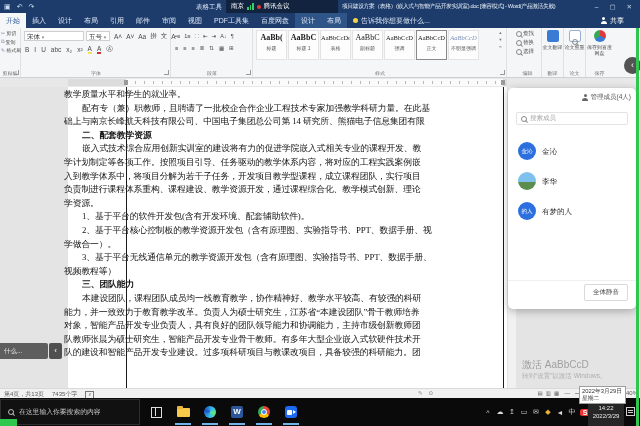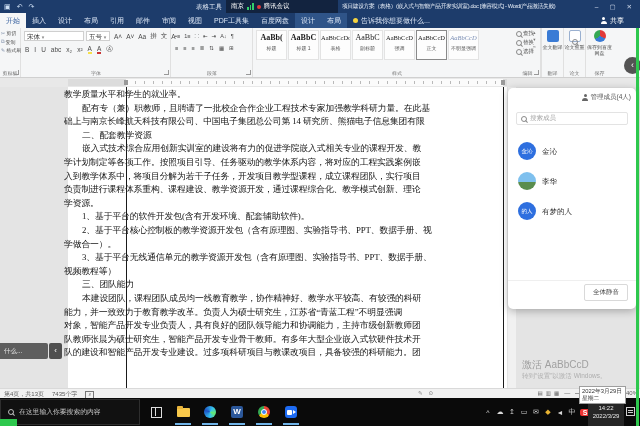--- a/index.html
+++ b/index.html
@@ -35,21 +35,21 @@
   .launcher{position:absolute;right:1px;bottom:2px;width:4px;height:4px;border-right:1px solid #999;border-bottom:1px solid #999;}
   .g-clip{left:0;width:21px;}
   .clipitem{display:flex;align-items:center;gap:1px;font-size:5px;color:#555;padding:2px 1px 0 1px;white-space:nowrap;}
   .clipitem .ic{font-size:5px;color:#7a8aa5;}
   .g-font{left:22px;width:149px;}
   .combo{position:absolute;height:10px;border:1px solid #cfcfcf;background:#fff;font-size:6.5px;line-height:9px;padding:0 2px;box-sizing:border-box;white-space:nowrap;color:#333;}
   .combo .dd{color:#888;font-size:5px;}
   .iconrow{position:absolute;display:flex;gap:4px;font-size:6.5px;color:#4a4a4a;align-items:center;}
   .iconrow .hl{border-bottom:2px solid #f7e14a;} .iconrow .fc{border-bottom:2px solid #c33;}
   .g-para{left:172px;width:81px;}
-  .g-styles{left:254px;width:287px;}
+  .g-styles{left:254px;width:253px;}
   .stylegal{position:absolute;left:2px;top:2px;display:flex;gap:1px;}
   .styleitem{width:31px;height:30px;background:#fdfdfd;border:1px solid #e3e3e3;box-sizing:border-box;text-align:center;overflow:hidden;}
   .styleitem .prev{font-family:"Liberation Serif","DejaVu Serif",serif;font-size:8px;line-height:14px;white-space:nowrap;color:#1a1a1a;}
   .styleitem .slabel{font-size:5px;color:#555;line-height:7px;white-space:nowrap;}
   .styleitem.selected{border:1px solid #8a8a8a;}
   .styleitem.muted .prev{color:#7b8fb5;font-style:italic;}
   .styleitem.small .prev{font-size:6.5px;}
   .styleitem.hbold .prev{font-weight:bold;}
   .galarrows{position:absolute;right:2px;top:2px;width:7px;display:flex;flex-direction:column;gap:2px;align-items:center;font-size:4.5px;color:#777;}
   .g-edit{left:514px;width:28px;}
@@ -67,21 +67,21 @@
     background-image:repeating-linear-gradient(90deg,#b9b9b9 0,#b9b9b9 1px,transparent 1px,transparent 9px);background-size:100% 3px;background-position:0 2px;background-repeat:no-repeat;}
   .indmark{position:absolute;top:1px;width:4px;height:5px;background:#9a9a9a;}
 
   
   .docarea{left:0;top:87px;width:640px;height:301px;background:#e4e4e4;overflow:hidden;}
   .page{position:absolute;left:68px;top:0;width:439px;height:301px;background:#fff;}
   .tborder{position:absolute;top:0;width:1px;height:301px;background:#1a1a1a;z-index:2;}
   .doctext{position:absolute;left:64px;top:1px;width:369px;font-family:"Liberation Serif","DejaVu Serif",serif;font-size:8.8px;line-height:13.6px;color:#141414;letter-spacing:-0.1px;}
   .doc-line{white-space:nowrap;height:13.6px;overflow:hidden;}
   .doc-line.indent{padding-left:18px;}
-  .doc-line.bold{font-weight:normal;}
+  .doc-line.bold{font-weight:bold;}
   .vscroll{position:absolute;left:508px;top:0;width:8px;height:301px;background:#f1f1f1;}
   .vthumb{position:absolute;left:509.5px;top:30px;width:5px;height:90px;background:#cdcdcd;border-radius:2px;}
   .watermark1{position:absolute;left:522px;top:271px;font-size:10px;color:#a0a0a0;}
   .watermark2{position:absolute;left:522px;top:285px;font-size:6.5px;color:#aeaeae;}
 
   
   .panel{left:508px;top:88px;width:128px;height:221px;background:#fff;border-radius:5px;box-shadow:0 2px 8px rgba(0,0,0,.28);z-index:40;}
   .phead{position:absolute;right:5px;top:5px;display:flex;align-items:center;gap:2px;font-size:6.5px;color:#555;}
   .psearch{position:absolute;left:8px;top:24px;width:112px;height:13px;border:1px solid #e3e3e3;border-radius:2px;box-sizing:border-box;display:flex;align-items:center;gap:3px;padding:0 4px;font-size:6.5px;color:#a5a5a5;background:#fff;}
   .members{position:absolute;left:0;top:48px;width:128px;}
@@ -379,21 +379,21 @@
         <div class="doc-line">入到教学体系中，将项目分解为若干子任务，开发项目教学型课程，成立课程团队，实行项目</div>
         <div class="doc-line">负责制进行课程体系重构、课程建设、教学资源开发，通过课程综合化、教学模式创新、理论</div>
         <div class="doc-line">学资源。</div>
         <div class="doc-line indent">1、基于平台的软件开发包(含有开发环境、配套辅助软件)。</div>
         <div class="doc-line indent">2、基于平台核心控制板的教学资源开发包（含有原理图、实验指导书、PPT、数据手册、视</div>
         <div class="doc-line">学做合一）。</div>
         <div class="doc-line indent">3、基于平台无线通信单元的教学资源开发包（含有原理图、实验指导书、PPT、数据手册、</div>
         <div class="doc-line">视频教程等）</div>
         <div class="doc-line indent bold">三、团队能力</div>
         <div class="doc-line indent">本建设团队，课程团队成员均一线教育教学，协作精神好、教学水平较高、有较强的科研</div>
-        <div class="doc-line">能力，并一致致力于教育教学改革。负责人为硕士研究生，江苏省“青蓝工程”不明显强调</div>
+        <div class="doc-line">能力，并一致致力于教育教学改革。负责人为硕士研究生，江苏省“本建设团队”骨干教师培养</div>
         <div class="doc-line">对象，智能产品开发专业负责人，具有良好的团队领导能力和协调能力，主持市级创新教师团</div>
         <div class="doc-line">队教师张晨为硕士研究生，智能产品开发专业骨干教师。有多年大型企业嵌入式软硬件技术开</div>
         <div class="doc-line">队的建设和智能产品开发专业建设。过多项科研项目与教课改项目，具备较强的科研能力。团</div>
     </div>
     <div class="vscroll"></div>
     <div class="vthumb"></div>
     <div class="watermark1">激活 AaBbCcD</div>
     <div class="watermark2">转到“设置”以激活 Windows。</div>
   </div>
 

